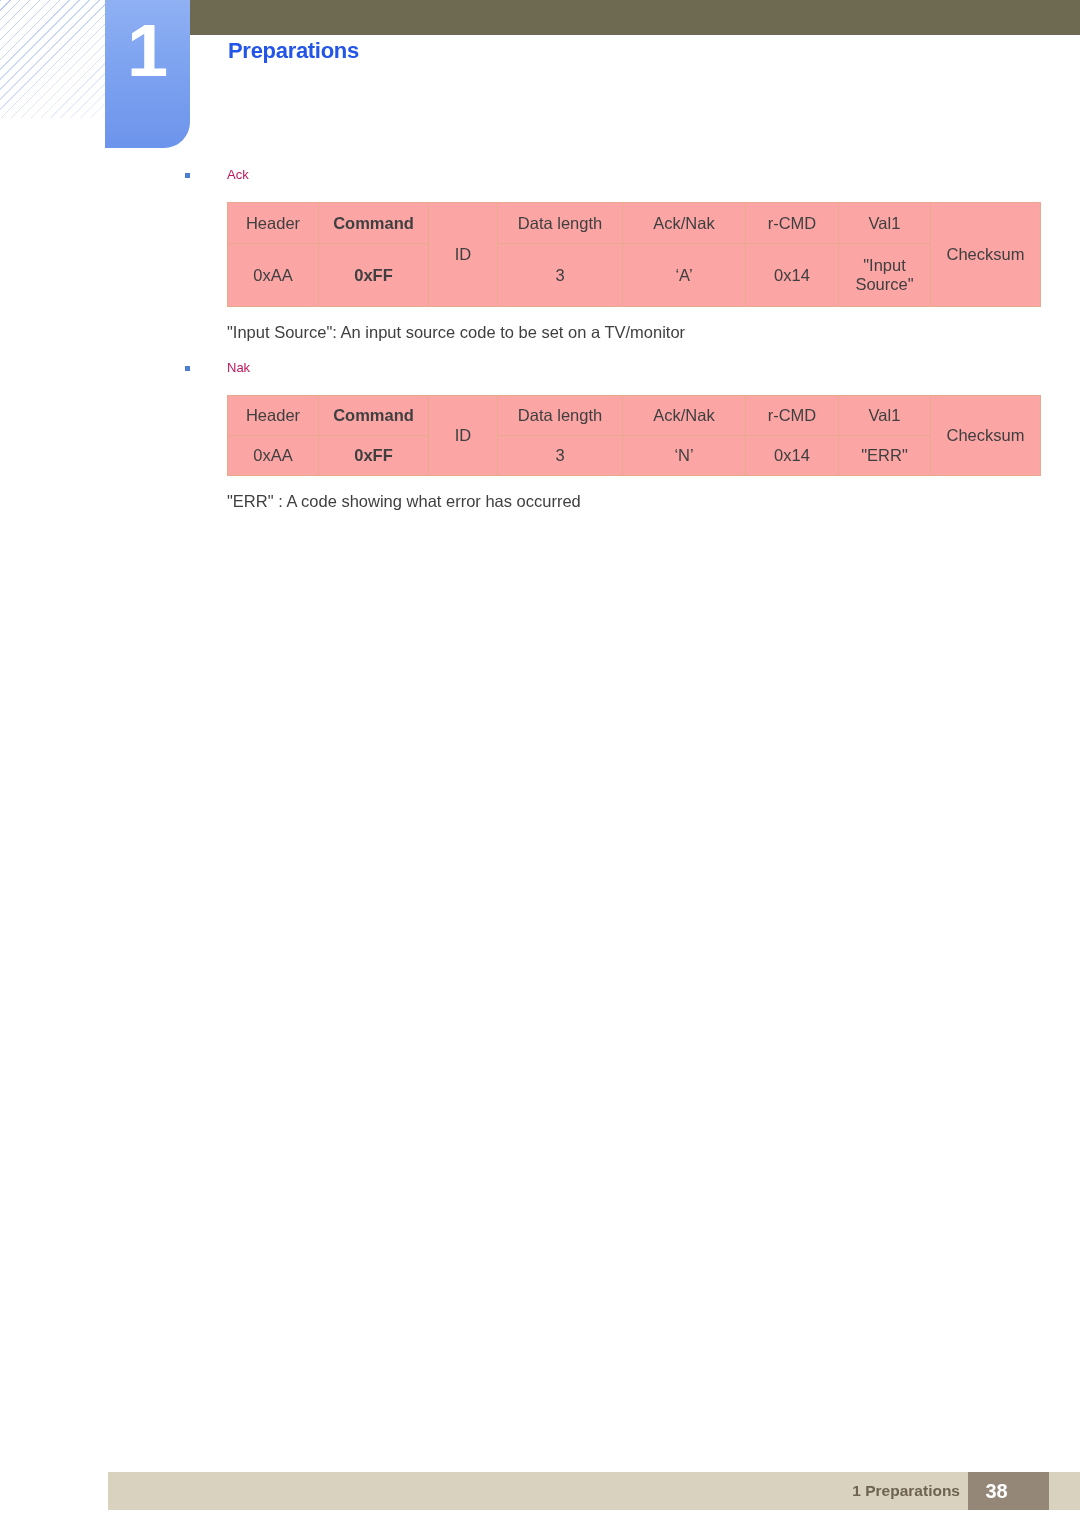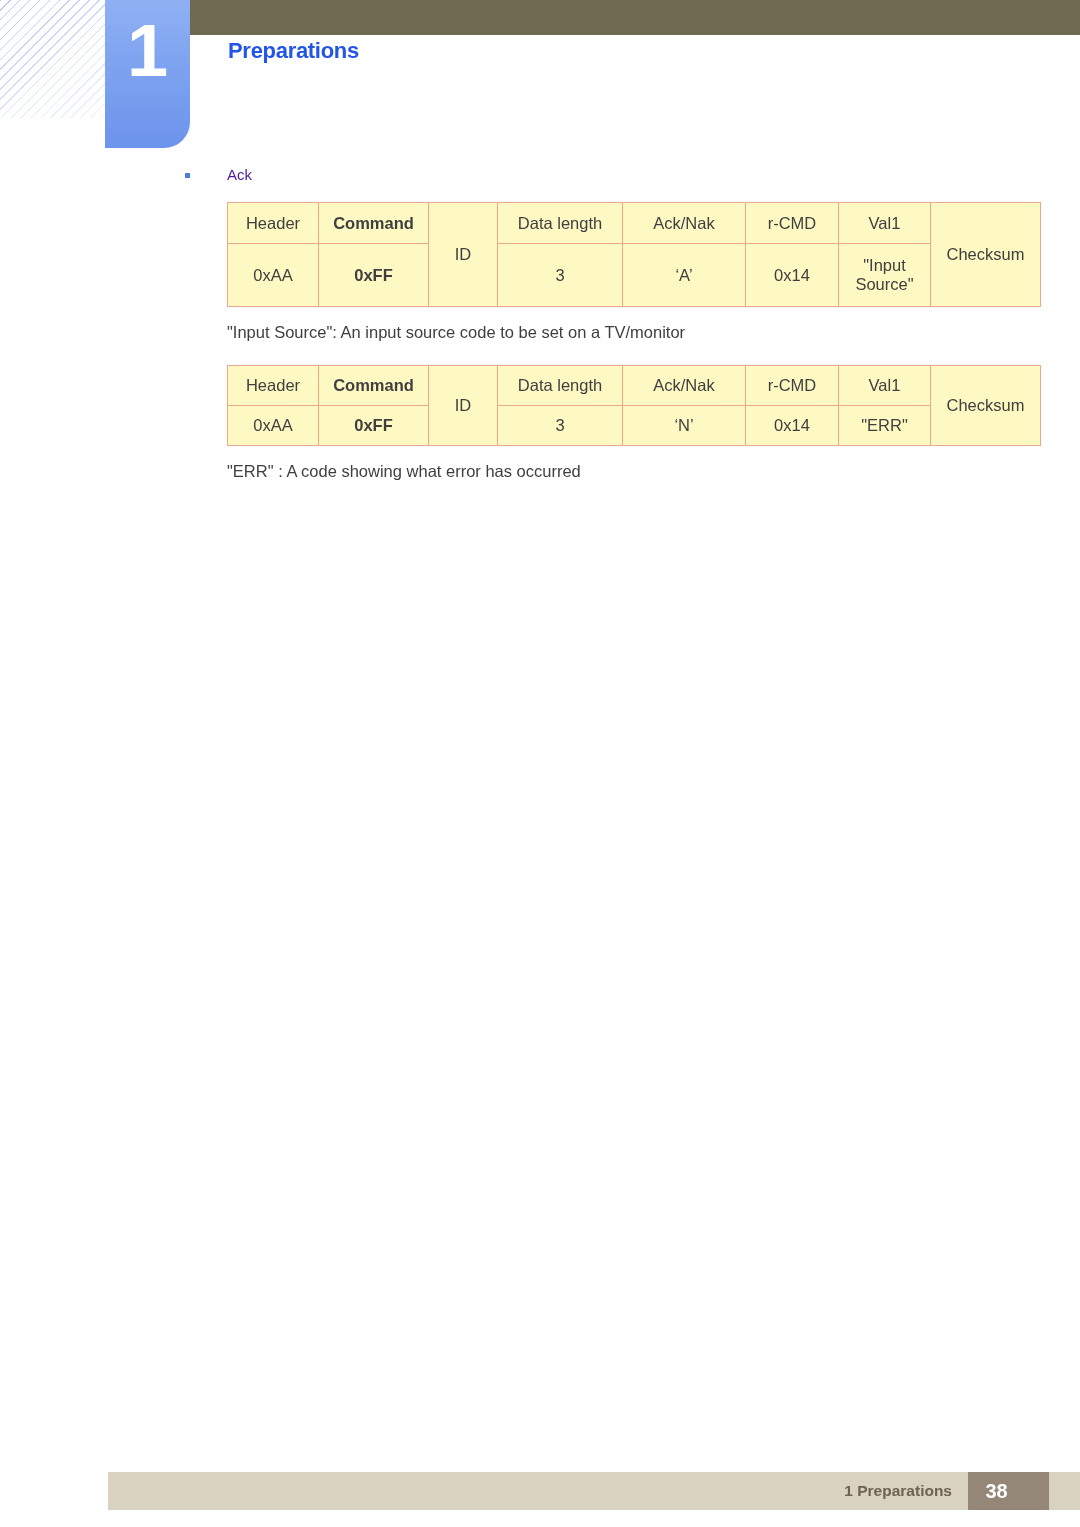--- a/index.html
+++ b/index.html
@@ -86,39 +86,39 @@
     top: 160px;
     width: 1080px;
   }
 
   .bullet-line {
     position: relative;
     margin: 0 0 0 182px;
     padding-left: 45px;
     height: 30px;
     line-height: 30px;
-    font-size: 15px;
-    color: #4c1d95;
+    font-size: 13px;
+    color: #be185d;
   }
   .bullet-dot {
     position: absolute;
     left: 3px;
     top: 13px;
     width: 5px;
     height: 5px;
     background: #4a7fd4;
   }
 
   
   .spec-table {
     border-collapse: collapse;
     table-layout: fixed;
     margin-left: 227px;
     border: 1.5px solid #8a7e30;
-    background: #fef9c3;
+    background: #fca5a5;
   }
   .spec-table td {
     border: 1px solid #e8a98f;
     text-align: center;
     vertical-align: middle;
     font-size: 16.5px;
     color: #3f3f3f;
     padding: 2px 2px;
     font-family: "Liberation Sans", sans-serif;
   }
@@ -152,21 +152,21 @@
   .page-footer {
     position: absolute;
     left: 108px;
     bottom: 17px;
     width: 972px;
     height: 38px;
     background: #d8d2bf;
   }
   .footer-label {
     position: absolute;
-    right: 128px;
+    right: 120px;
     top: 0;
     height: 38px;
     line-height: 38px;
     font-size: 15.5px;
     font-weight: bold;
     color: #6e6250;
     white-space: nowrap;
   }
   .footer-pagebox {
     position: absolute;
@@ -226,20 +226,24 @@
       <td class="cell-col-rcmd">0x14</td>
       <td class="cell-col-val1">"Input Source"</td>
     </tr>
   </tbody>
     </table>
   <div class="gap-after-table"></div>
 
   <div class="note-line">"Input Source": An input source code to be set on a TV/monitor</div>
   <div class="gap-after-note"></div>
 
+  <div class="bullet-line">
+    <span class="bullet-dot"></span>
+    <span>Nak</span>
+  </div>
   <div class="gap-after-bullet"></div>
 
   <table class="spec-table">
     <tbody>
         <tr class="t2-head">
       <td class="cell-col-header">Header</td>
       <td class="cell-col-command">Command</td>
       <td class="cell-col-id" rowspan="2">ID</td>
       <td class="cell-col-dlen">Data length</td>
       <td class="cell-col-acknak">Ack/Nak</td>

